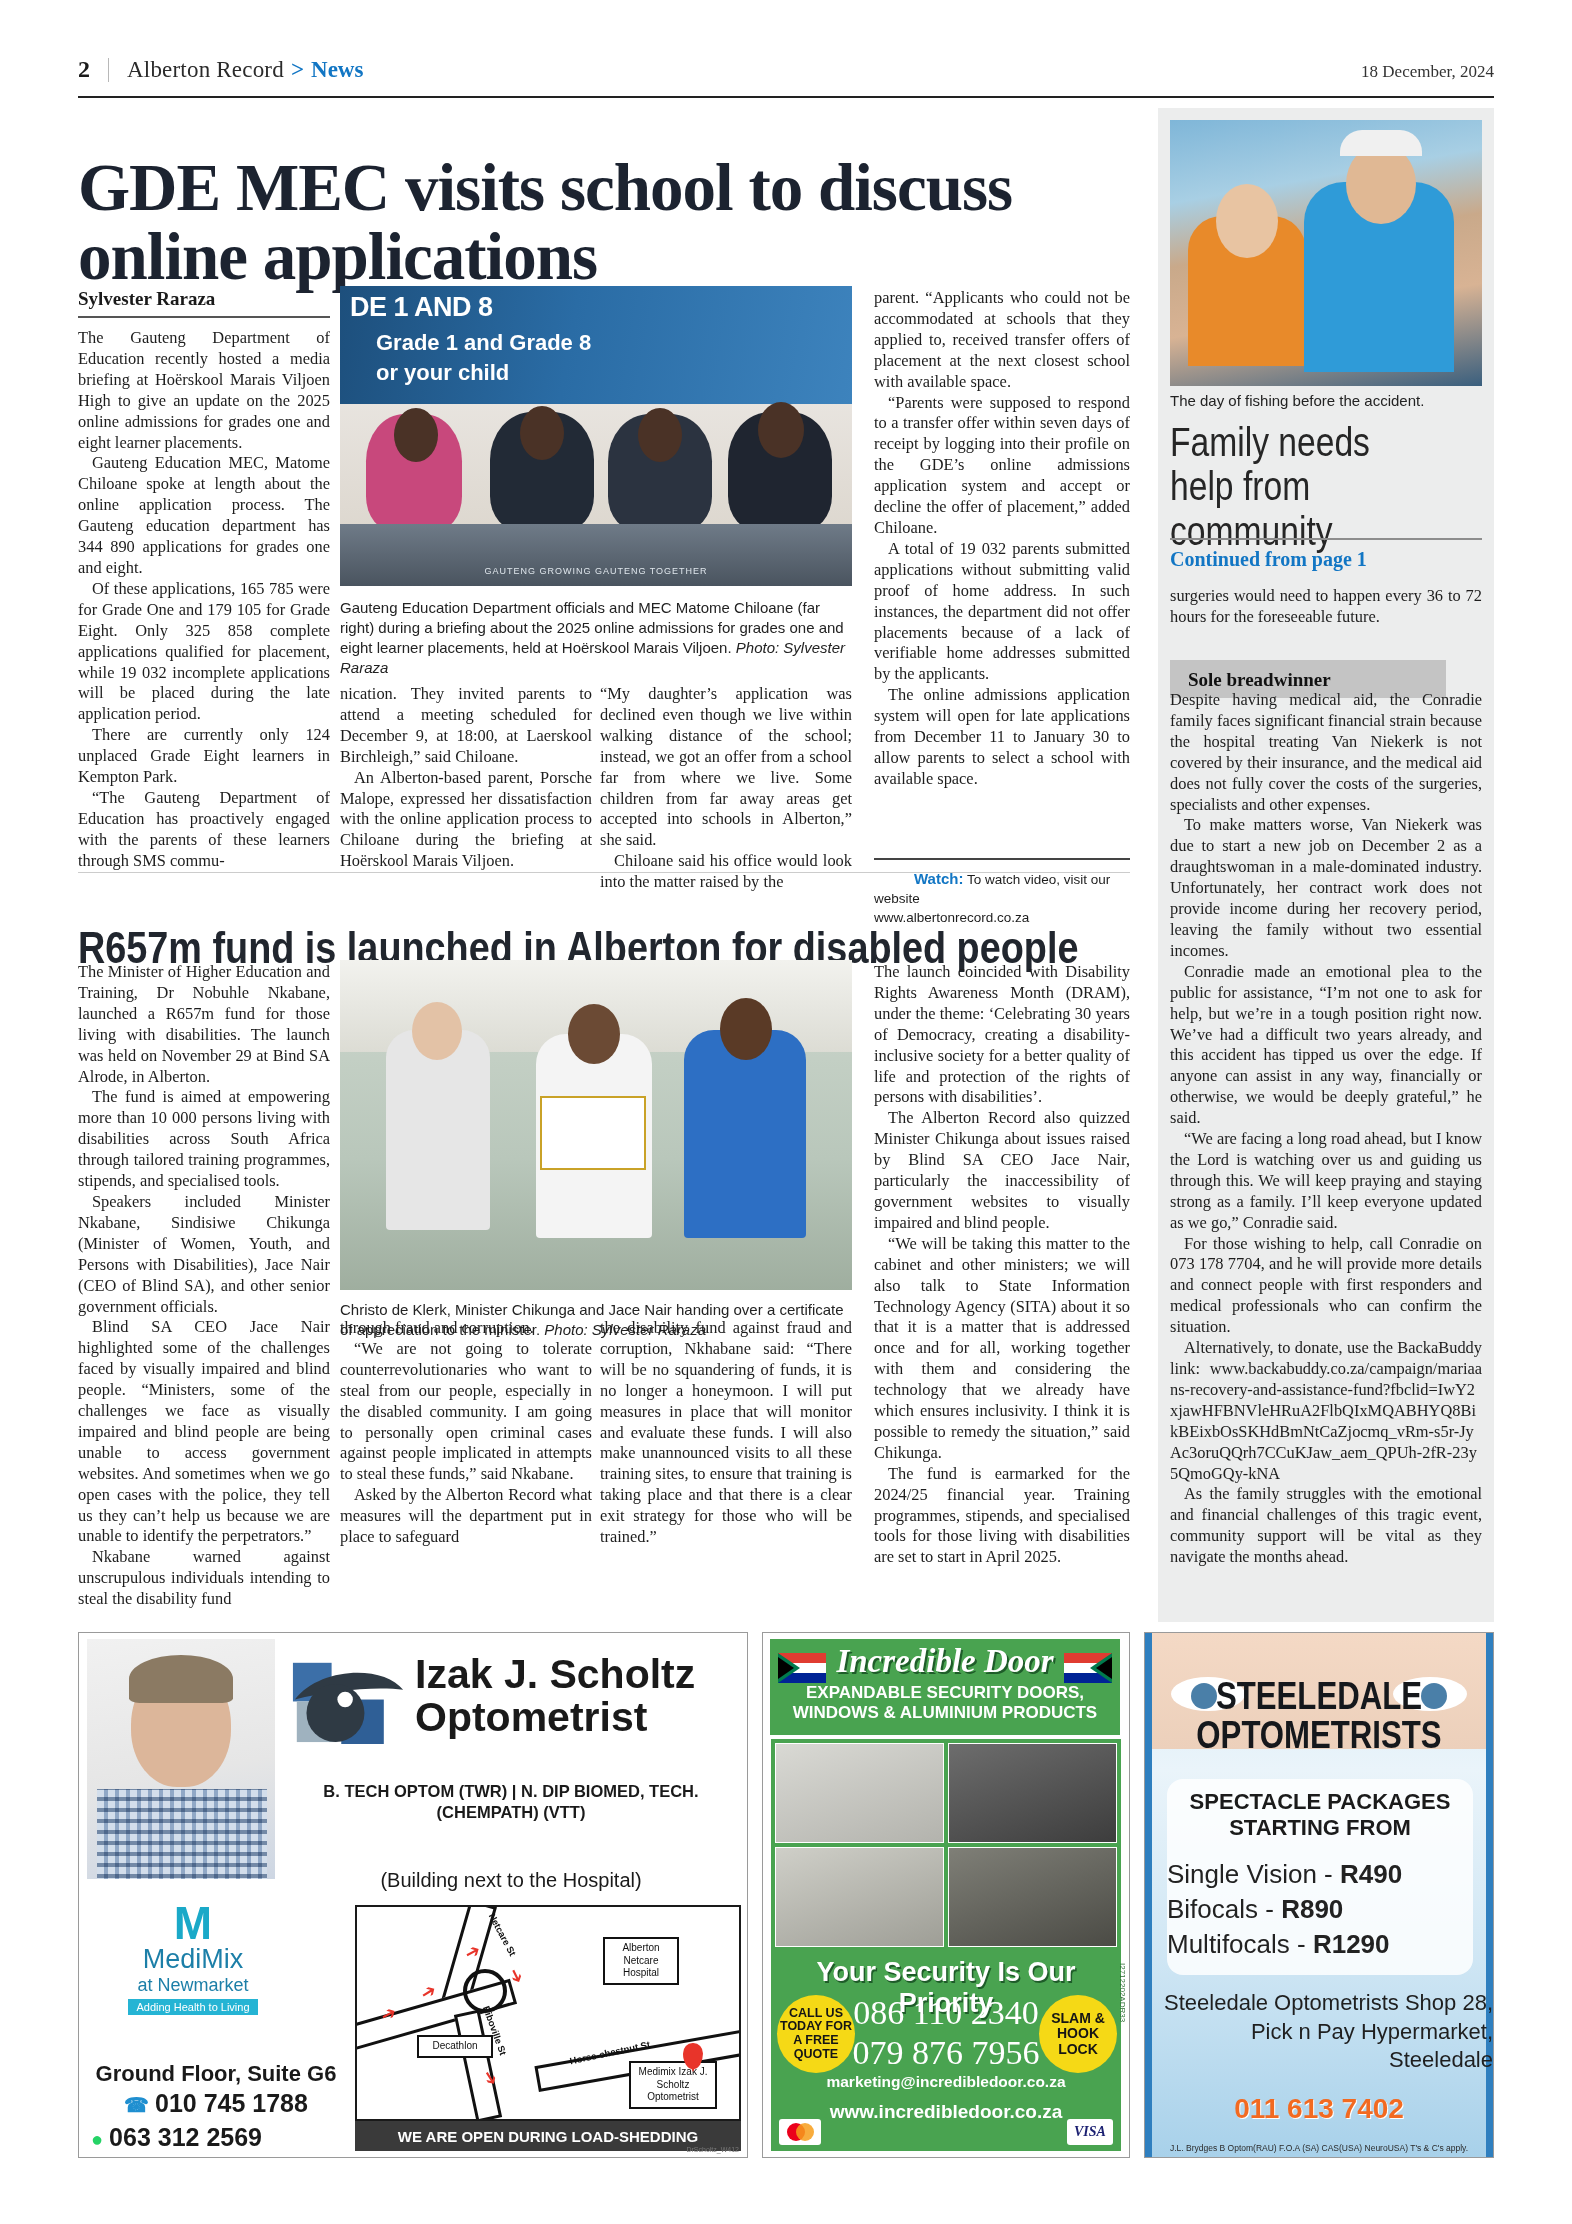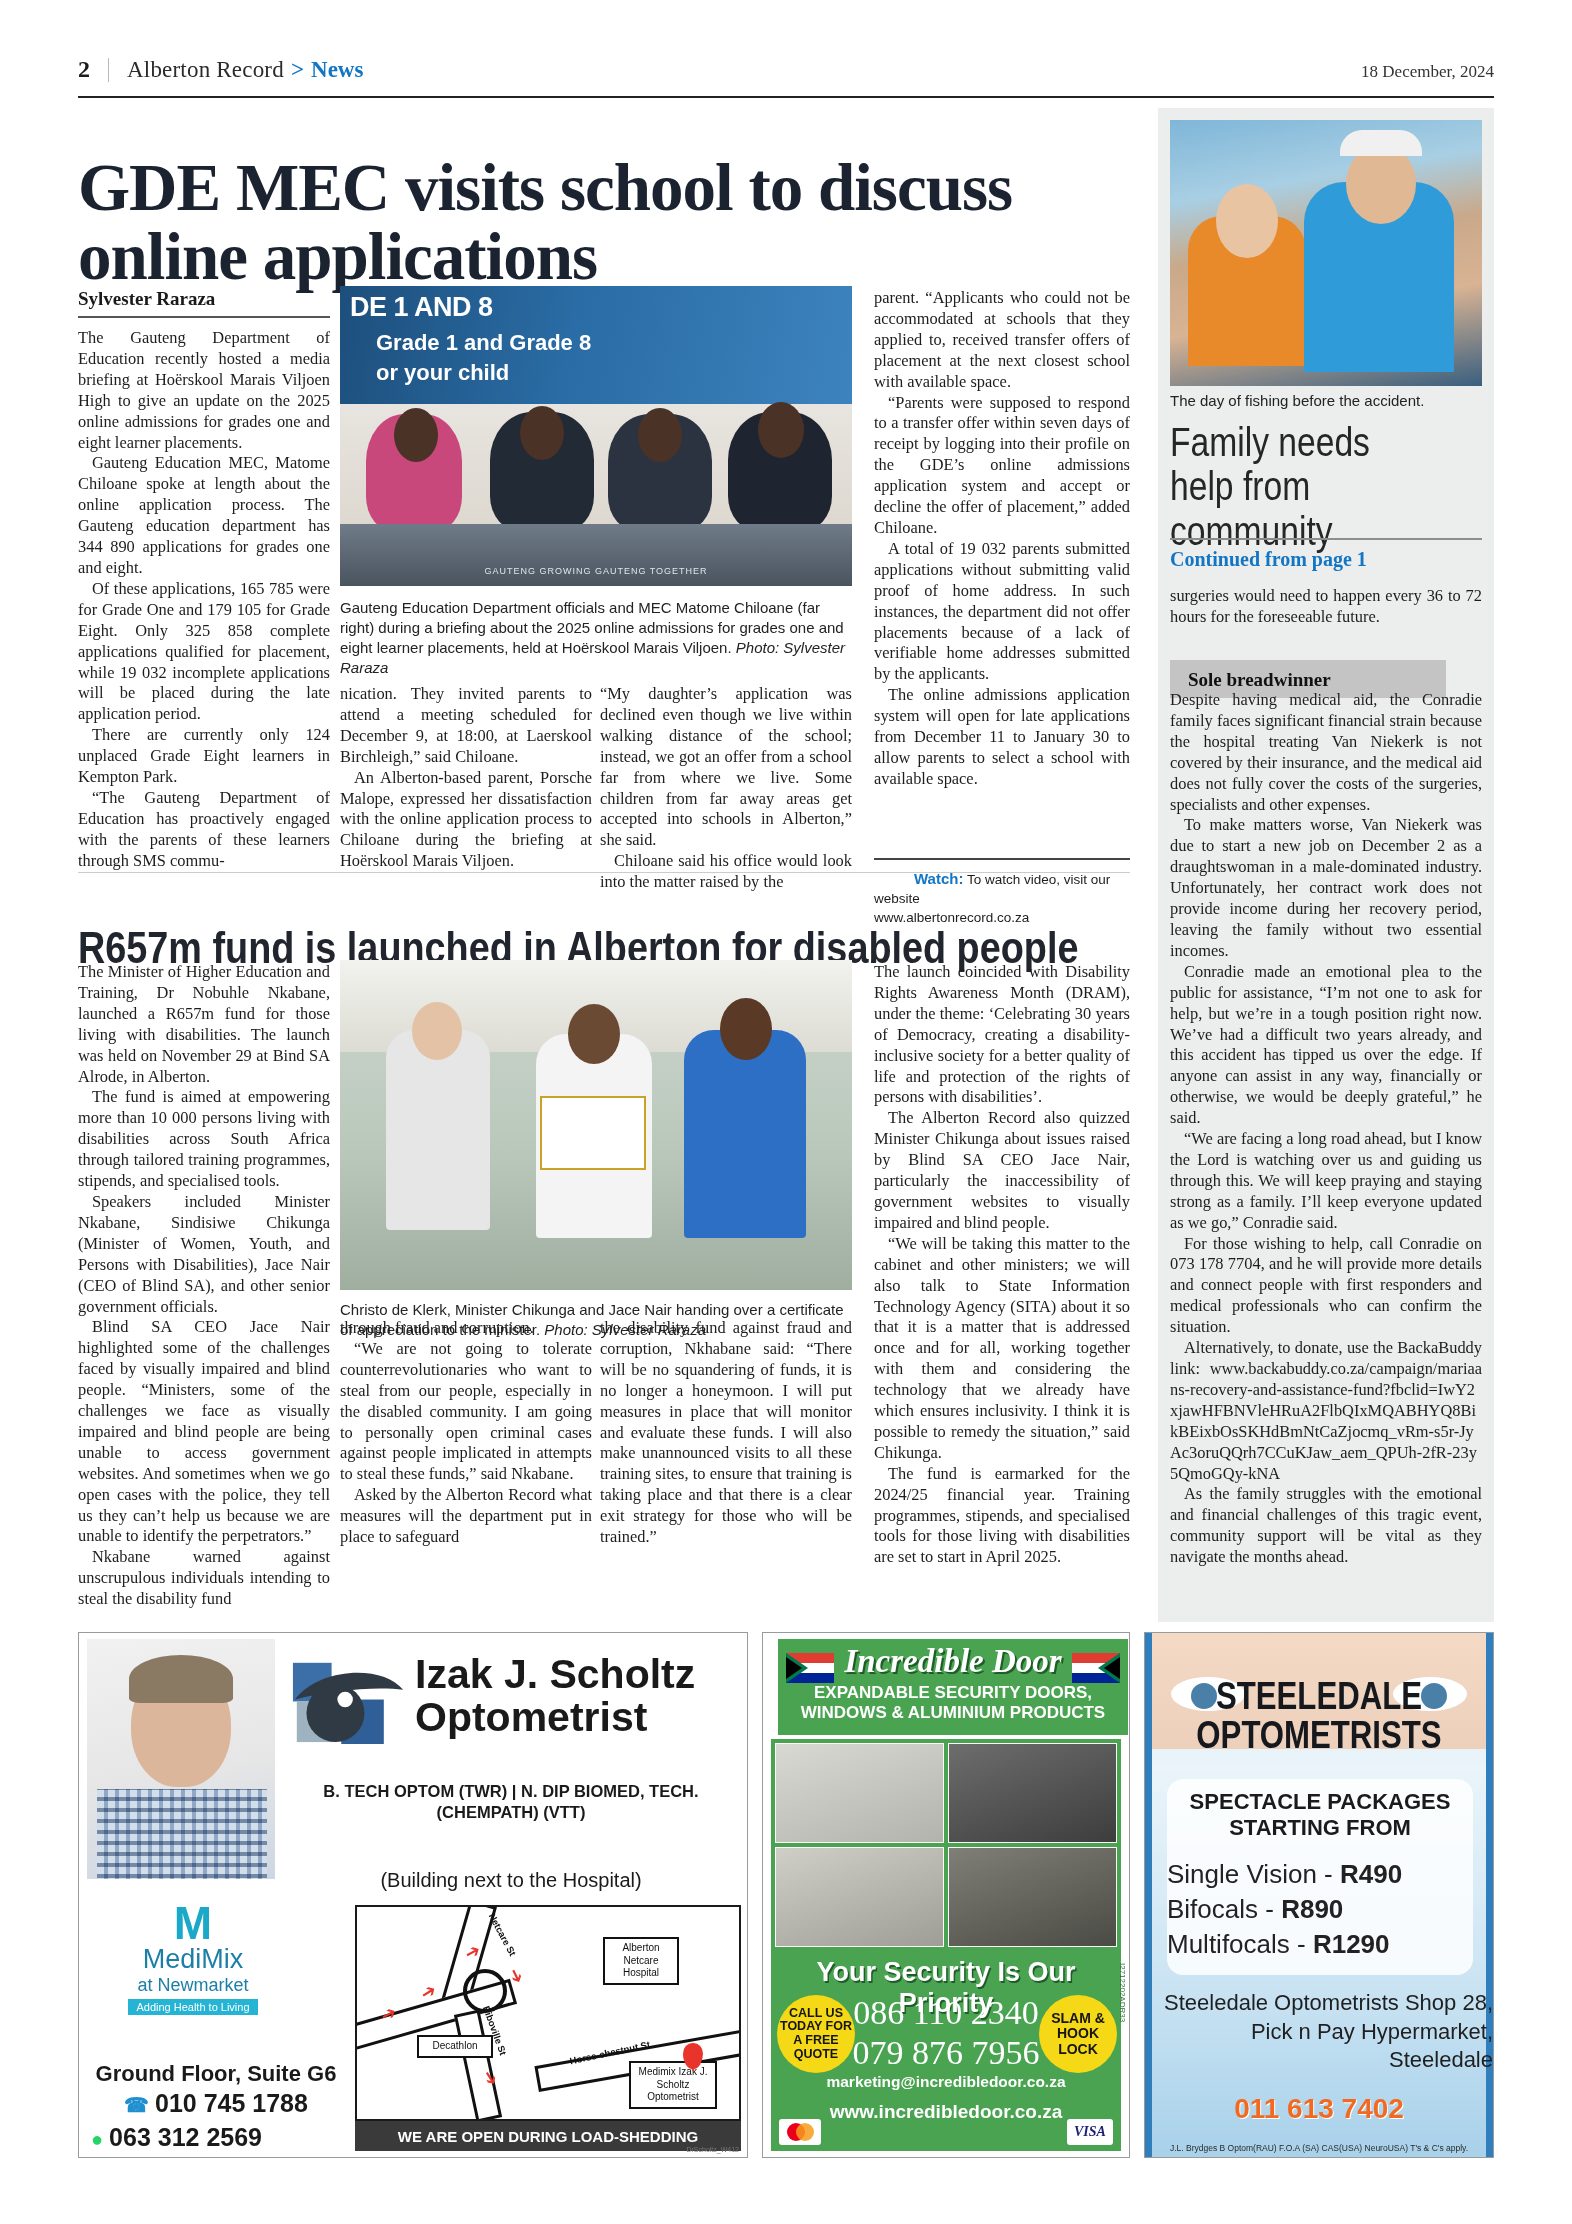--- a/index.html
+++ b/index.html
@@ -204,21 +204,21 @@
   .ad1-ph { position:absolute; left:12px; top:456px; width:250px; text-align:center;
     font-family:"Liberation Sans",sans-serif; font-weight:bold; font-size:25px; color:#1a1a1a; }
   .ad1-ph2 { position:absolute; left:12px; top:490px; width:250px; text-align:left;
     font-family:"Liberation Sans",sans-serif; font-weight:bold; font-size:25px; color:#1a1a1a; }
   .ic-phone { color:#1f8fd0; font-size:20px; margin-right:6px;}
   .ic-wa { color:#25D366; font-size:20px; margin-right:6px;}
   .ad1-code { position:absolute; right:8px; bottom:4px; font-family:"Liberation Sans",sans-serif;
     font-size:7px; color:#777; }
 
   
-  .ad2-green { position:absolute; left:15px; top:6px; width:350px; height:96px; background:#49a350;padding-left:48px; }
+  .ad2-green { position:absolute; left:7px; top:6px; width:350px; height:96px; background:#49a350;padding-left:48px; }
   .ad2-logo { position:absolute; left:0; top:4px; width:100%; text-align:center;
     font-family:"Liberation Serif",serif; font-style:italic; font-weight:bold; font-size:33px;
     color:#fff; text-shadow:2px 2px 0 #1e5c29; }
   .ad2-tag { position:absolute; left:0; top:44px; width:100%; text-align:center;
     font-family:"Liberation Sans",sans-serif; font-weight:bold; font-size:17px; color:#fff; line-height:1.15; }
   .za-flag { position:absolute; top:14px; width:48px; height:30px; overflow:hidden; }
   .ad2-imgs { position:absolute; left:8px; top:106px; width:350px; height:212px; background:#49a350;
     display:grid; grid-template-columns:1fr 1fr; grid-template-rows:1fr 1fr; gap:4px; padding:4px; }
   .ad2-img { border:1px solid #fff; }
   .ad2-bot { position:absolute; left:8px; top:318px; width:350px; height:200px; background:#49a350; }

